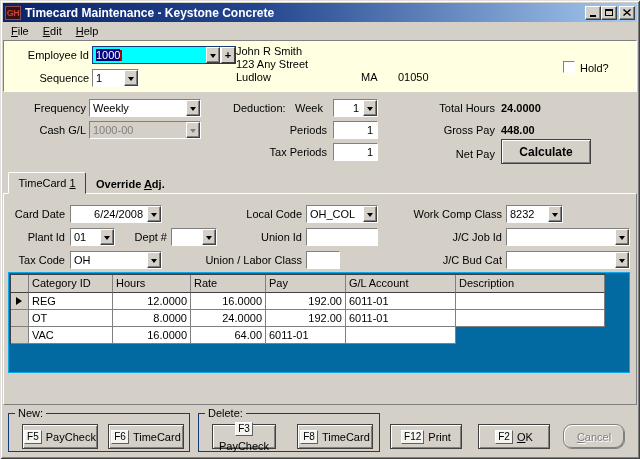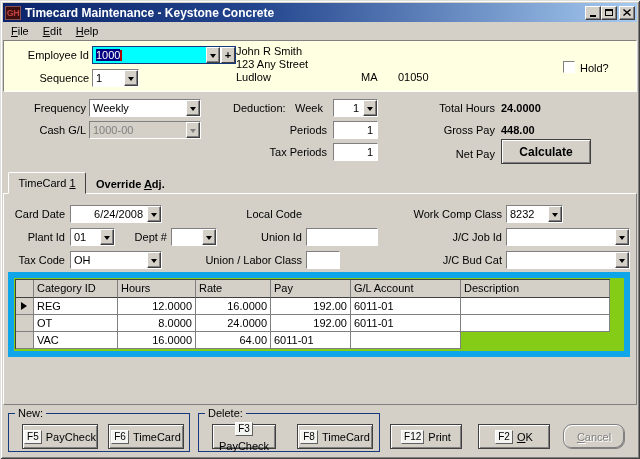--- a/index.html
+++ b/index.html
@@ -67,22 +67,22 @@
 
   
   .tab-active { position:absolute; left:8px; top:172px; width:78px; height:22px;
     background:#D4D0C8; border:1px solid; border-color:#fff #404040 #D4D0C8 #fff;
     border-radius:2px 2px 0 0; display:flex; align-items:center; justify-content:center; z-index:2; }
   .tab-flat { position:absolute; left:92px; top:176px; font-weight:bold; padding:2px 4px; }
   .tabpage { position:absolute; left:3px; top:193px; width:634px; height:212px;
     border:1px solid; border-color:#fff #808080 #808080 #fff; }
 
   
-  .gridbox { position:absolute; left:8px; top:272px; width:622px; height:85px;
-    background:#84cc16; border:6px solid #0ea5e9; }
+  .gridbox { position:absolute; left:8px; top:272px; width:622px; height:101px;
+    background:#0369a1; border:1px solid #0ea5e9; }
   .grid { position:absolute; left:1px; top:1px; display:grid;
     grid-template-columns:18px 84px 78px 75px 80px 110px 149px;
     border-left:1px solid #404040; border-top:1px solid #404040; }
   .gc { border-right:1px solid #808080; border-bottom:1px solid #808080;
     padding:2px 3px; height:17px; background:#fff; white-space:nowrap; overflow:hidden; }
   .gc.h { background:#D4D0C8; height:18px; border-bottom:1px solid #404040; }
   .gc.selcol { background:#D4D0C8; display:flex; align-items:center; justify-content:center; }
   .gc.n { text-align:right; }
   .rowarr { width:0; height:0; border:4px solid transparent; border-left:6px solid #000; margin-left:3px; }
 
@@ -198,20 +198,26 @@
   <div class="tabpage"></div>
 
   <span class="lbl r" style="left:10px;top:208px;width:55px;">Card Date</span>
   <div class="combo" style="left:70px;top:205px;width:92px;">
     <div class="combo-field right">6/24/2008</div>
     <div class="combo-btn">
         <span class="arr"></span>
       </div>
   </div>
   <span class="lbl r" style="left:240px;top:208px;width:62px;">Local Code</span>
+  <div class="combo" style="left:306px;top:205px;width:72px;">
+    <div class="combo-field">OH_COL</div>
+    <div class="combo-btn">
+        <span class="arr"></span>
+      </div>
+  </div>
   <span class="lbl r" style="left:413px;top:208px;width:89px;">Work Comp Class</span>
   <div class="combo" style="left:506px;top:205px;width:57px;">
     <div class="combo-field">8232</div>
     <div class="combo-btn">
         <span class="arr"></span>
       </div>
   </div>
 
   <span class="lbl r" style="left:10px;top:231px;width:55px;">Plant Id</span>
   <div class="combo" style="left:70px;top:228px;width:45px;">

